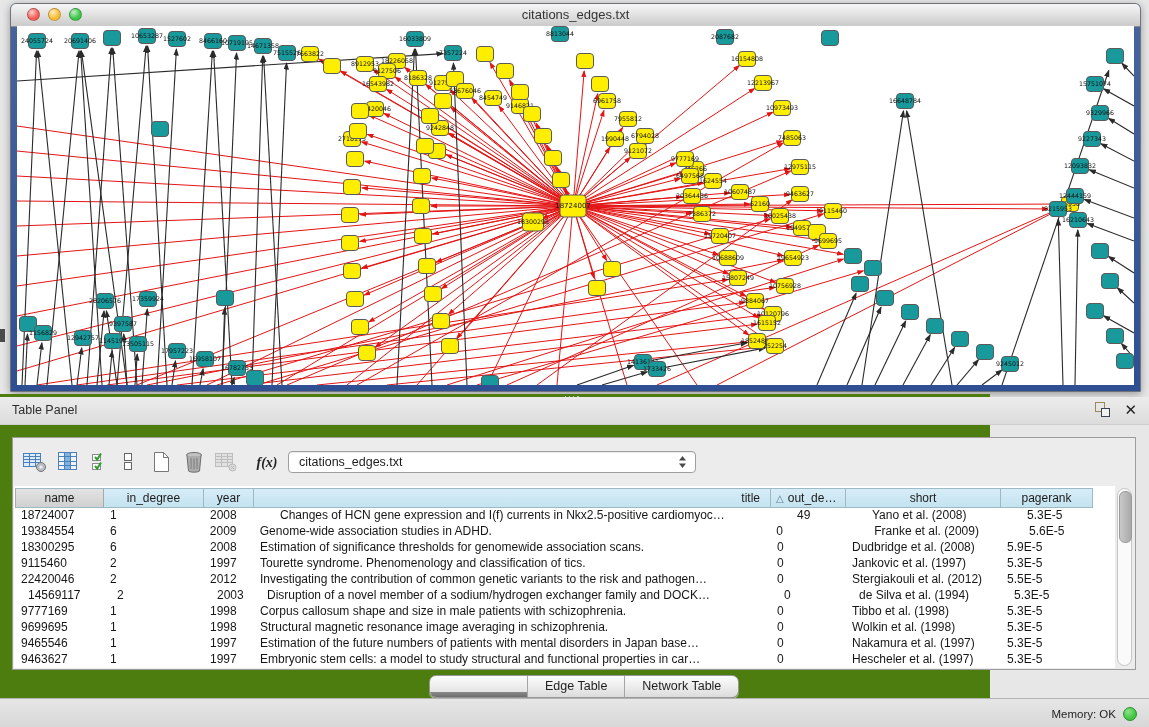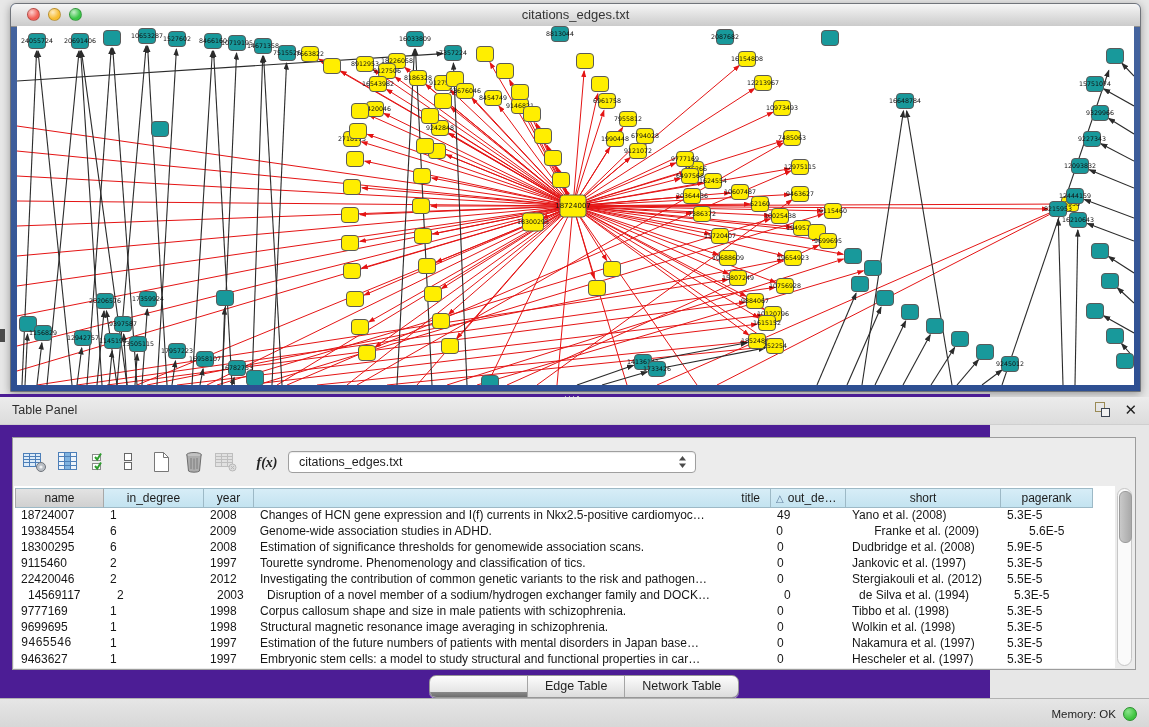--- a/index.html
+++ b/index.html
@@ -12,21 +12,21 @@
       border:1px solid #70747a;box-shadow:0 2px 8px rgba(0,0,0,.35);box-sizing:border-box;}
   .titlebar{height:22px;border-radius:5px 5px 0 0;position:relative;
       background:linear-gradient(#f6f6f6,#cbcbcb);border-bottom:1px solid #8f8f8f;}
   .traffic{position:absolute;top:4px;left:16px;display:flex;gap:8px;}
   .light{width:13px;height:13px;border-radius:50%;box-sizing:border-box;border:1px solid rgba(0,0,0,.25);}
   .title{text-align:center;line-height:21px;font-size:13px;color:#343434;}
   .graph-area{position:absolute;left:6px;top:22px;right:6px;bottom:6px;background:#ffffff;overflow:hidden;}
   .graph-area svg{display:block;}
   .desktop-artifact{position:absolute;left:0;top:329px;width:5px;height:13px;background:#4a4a4a;}
   
-  .bottom-section{position:absolute;left:0;top:394px;width:990px;height:333px;background:#4c1d95;}
+  .bottom-section{position:absolute;left:0;top:394px;width:990px;height:333px;background:#4d7c0f;}
   .table-panel-bar{position:absolute;left:0;top:3px;width:1149px;height:27px;
       background:linear-gradient(#ececec,#dcdcdc);border-bottom:1px solid #cfcfcf;}
   .table-panel-title{position:absolute;left:12px;top:0;line-height:27px;font-size:12.5px;color:#2d2d2d;}
   .panel-bar-icons{position:absolute;right:12px;top:5px;display:flex;gap:14px;align-items:center;}
   .float-icon{position:relative;width:15px;height:15px;}
   .float-icon .sq1{position:absolute;left:0;top:0;width:8px;height:8px;border:1.4px solid #9a8a55;background:transparent;}
   .float-icon .sq2{position:absolute;right:0;bottom:0;width:7px;height:7px;border:1.4px solid #3c4452;background:#f2f2f2;}
   .close-x{font-size:15px;font-weight:bold;color:#1d1d1d;line-height:15px;cursor:default;}
   .panel-grip{position:absolute;left:565px;top:2px;width:14px;height:6px;
       background:repeating-linear-gradient(135deg,#bdbdbd 0 1px,transparent 1px 3px);}
@@ -610,21 +610,21 @@
           <div class="th align-right" style="width: 517px;">title</div>
           <div class="th align-left" style="width: 75px;"><span class="sort-tri">△</span>out_de…</div>
           <div class="th" style="width: 155px;">short</div>
           <div class="th" style="width: 92px;">pagerank</div>
         </div>
       <div class="tbl-body">
           <div class="tr">
             <div class="td" style="width: 89px;">18724007</div>
             <div class="td" style="width: 100px;">1</div>
             <div class="td" style="width: 50px;">2008</div>
-            <div class="td" style="width: 517px;">Changes of HCN gene expression and I(f) currents in Nkx2.5-positive cardiomyoc…</div>
+            <div class="td" style="width: 517px; margin-left: 20px;">Changes of HCN gene expression and I(f) currents in Nkx2.5-positive cardiomyoc…</div>
             <div class="td" style="width: 75px;">49</div>
             <div class="td" style="width: 155px;">Yano et al. (2008)</div>
             <div class="td" style="width: 92px;">5.3E-5</div>
           </div>
           <div class="tr">
             <div class="td" style="width: 89px;">19384554</div>
             <div class="td" style="width: 100px;">6</div>
             <div class="td" style="width: 50px;">2009</div>
             <div class="td" style="width: 517px;">Genome-wide association studies in ADHD.</div>
             <div class="td" style="width: 75px;">0</div>
@@ -679,21 +679,21 @@
           <div class="tr">
             <div class="td" style="width: 89px;">9699695</div>
             <div class="td" style="width: 100px;">1</div>
             <div class="td" style="width: 50px;">1998</div>
             <div class="td" style="width: 517px;">Structural magnetic resonance image averaging in schizophrenia.</div>
             <div class="td" style="width: 75px;">0</div>
             <div class="td" style="width: 155px;">Wolkin et al. (1998)</div>
             <div class="td" style="width: 92px;">5.3E-5</div>
           </div>
           <div class="tr">
-            <div class="td" style="width: 89px; font-family: Liberation Mono, monospace;">9465546</div>
+            <div class="td" style="width: 89px;">9465546</div>
             <div class="td" style="width: 100px;">1</div>
             <div class="td" style="width: 50px;">1997</div>
             <div class="td" style="width: 517px;">Estimation of the future numbers of patients with mental disorders in Japan base…</div>
             <div class="td" style="width: 75px;">0</div>
             <div class="td" style="width: 155px;">Nakamura et al. (1997)</div>
             <div class="td" style="width: 92px;">5.3E-5</div>
           </div>
           <div class="tr">
             <div class="td" style="width: 89px;">9463627</div>
             <div class="td" style="width: 100px;">1</div>

